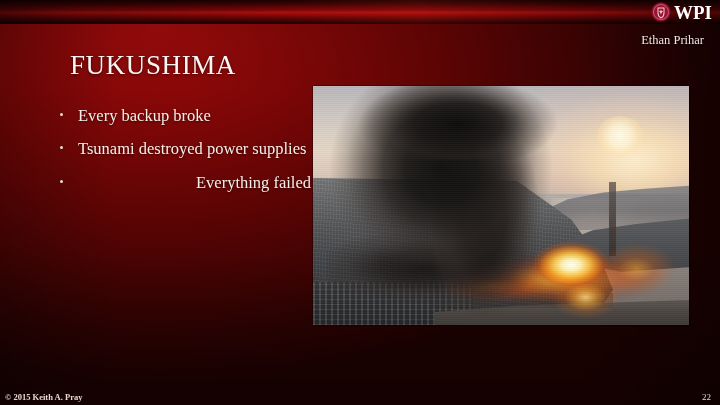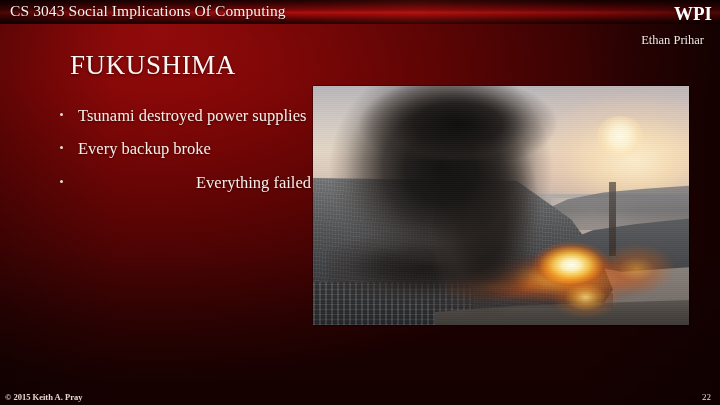--- a/index.html
+++ b/index.html
@@ -77,21 +77,20 @@
   }
 
   
   #wpi-logo {
     position: absolute;
     right: 8px; top: 1px;
     display: flex;
     align-items: center;
     gap: 3px;
     height: 22px;
-    flex-direction: column;
   }
   #wpi-seal { display: block; }
   #wpi-wordmark {
     font-size: 19px;
     font-weight: bold;
     color: #ffffff;
     letter-spacing: 0px;
     line-height: 19px;
     text-shadow: 0 1px 2px rgba(0,0,0,0.7);
   }
@@ -369,21 +368,20 @@
 
 <div id="slide">
 
   <div id="bg-base"></div>
   <div id="bg-vignette"></div>
 
   <div id="header-bar">
     <div id="header-bar-sheen"></div>
   </div>
 
-  <div id="header-title">CS 3043 Social Implications Of Computing</div>
 
   <div id="wpi-logo">
     <svg id="wpi-seal" width="20" height="20" viewBox="0 0 40 40">
       <circle cx="20" cy="20" r="19" fill="#9c1230"></circle>
       <circle cx="20" cy="20" r="19" fill="none" stroke="#5e0a1c" stroke-width="1.4"></circle>
       <circle cx="20" cy="20" r="15" fill="none" stroke="#e8c9d2" stroke-width="1.1" opacity="0.75"></circle>
       <path d="M13 11 H27 V22 Q27 30 20 33 Q13 30 13 22 Z" fill="#f2e6ea" opacity="0.92"></path>
       <path d="M15 13 H25 V22 Q25 28 20 30.5 Q15 28 15 22 Z" fill="#9c1230"></path>
       <path d="M20 15 L22 20 L20 25 L18 20 Z" fill="#f2e6ea" opacity="0.9"></path>
       <rect x="16" y="18.5" width="8" height="1.4" fill="#f2e6ea" opacity="0.8"></rect>
@@ -391,25 +389,25 @@
     <span id="wpi-wordmark">WPI</span>
   </div>
 
   <div id="author-name">Ethan Prihar</div>
 
   <div id="slide-title">FUKUSHIMA</div>
 
   <ul id="bullet-list">
     <li class="bullet-item">
       <span class="bullet-dot"></span>
-      <span>Tsunami destroyed power supplies</span>
+      <span>Every backup broke</span>
     </li>
     <li class="bullet-item">
       <span class="bullet-dot"></span>
-      <span>Every backup broke</span>
+      <span>Tsunami destroyed power supplies</span>
     </li>
     <li class="bullet-item">
       <span class="bullet-dot"></span>
       <span>Everything failed</span>
     </li>
   </ul>
 
   <div id="photo-frame" title="Aerial photo of Fukushima coastline with a large black smoke plume and orange fire at a burning industrial facility by the sea">
     <div class="ph" id="ph-sky"></div>
     <div class="ph" id="ph-sky-warm"></div>

